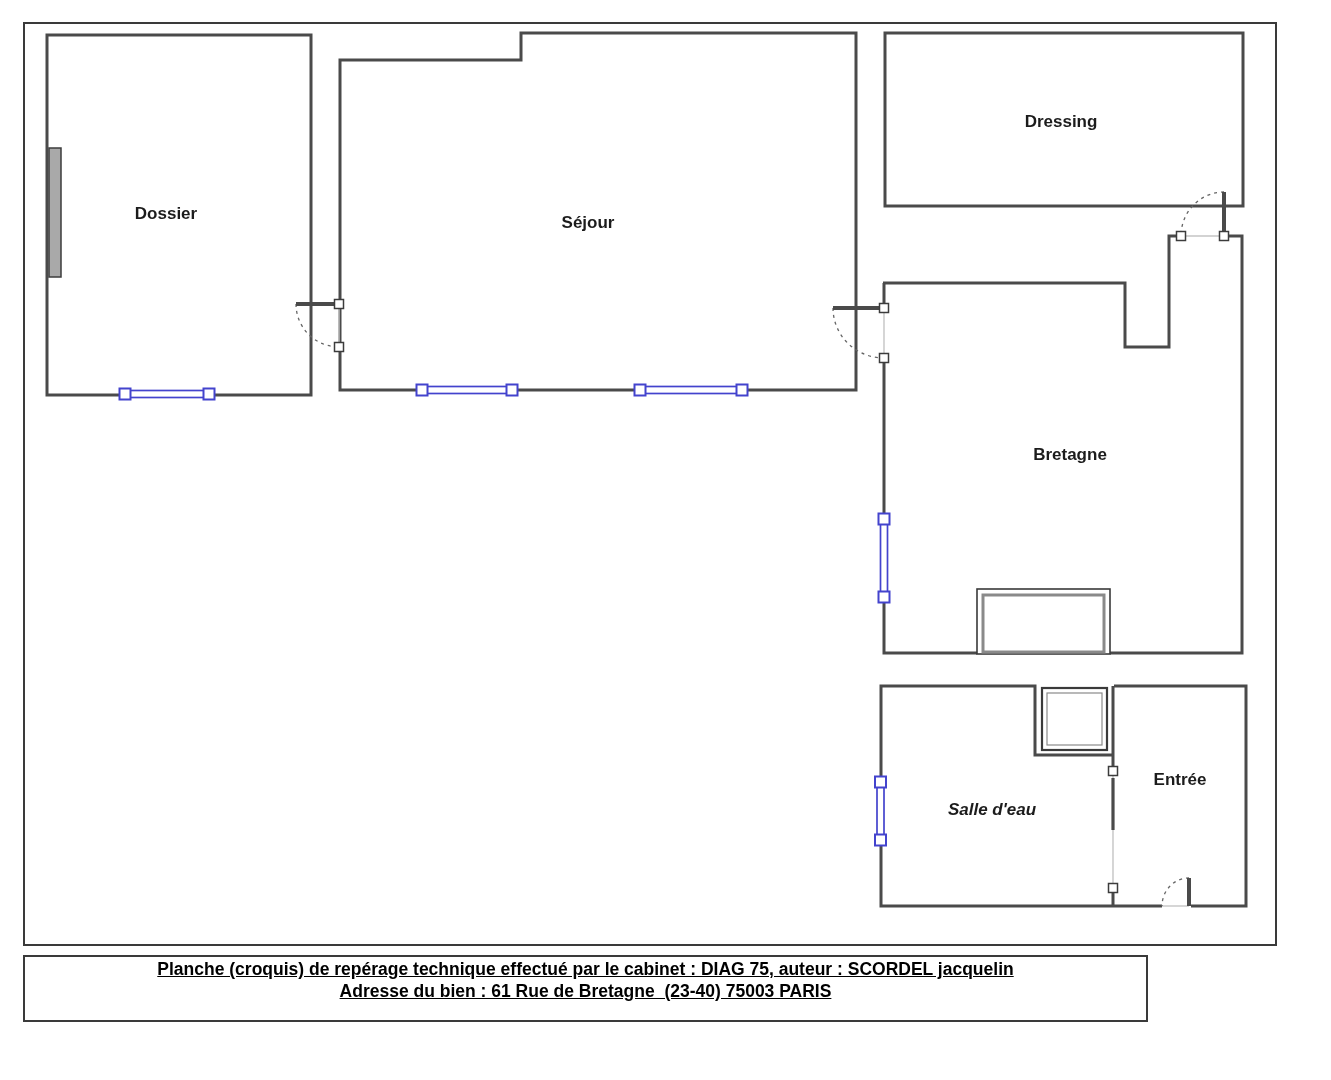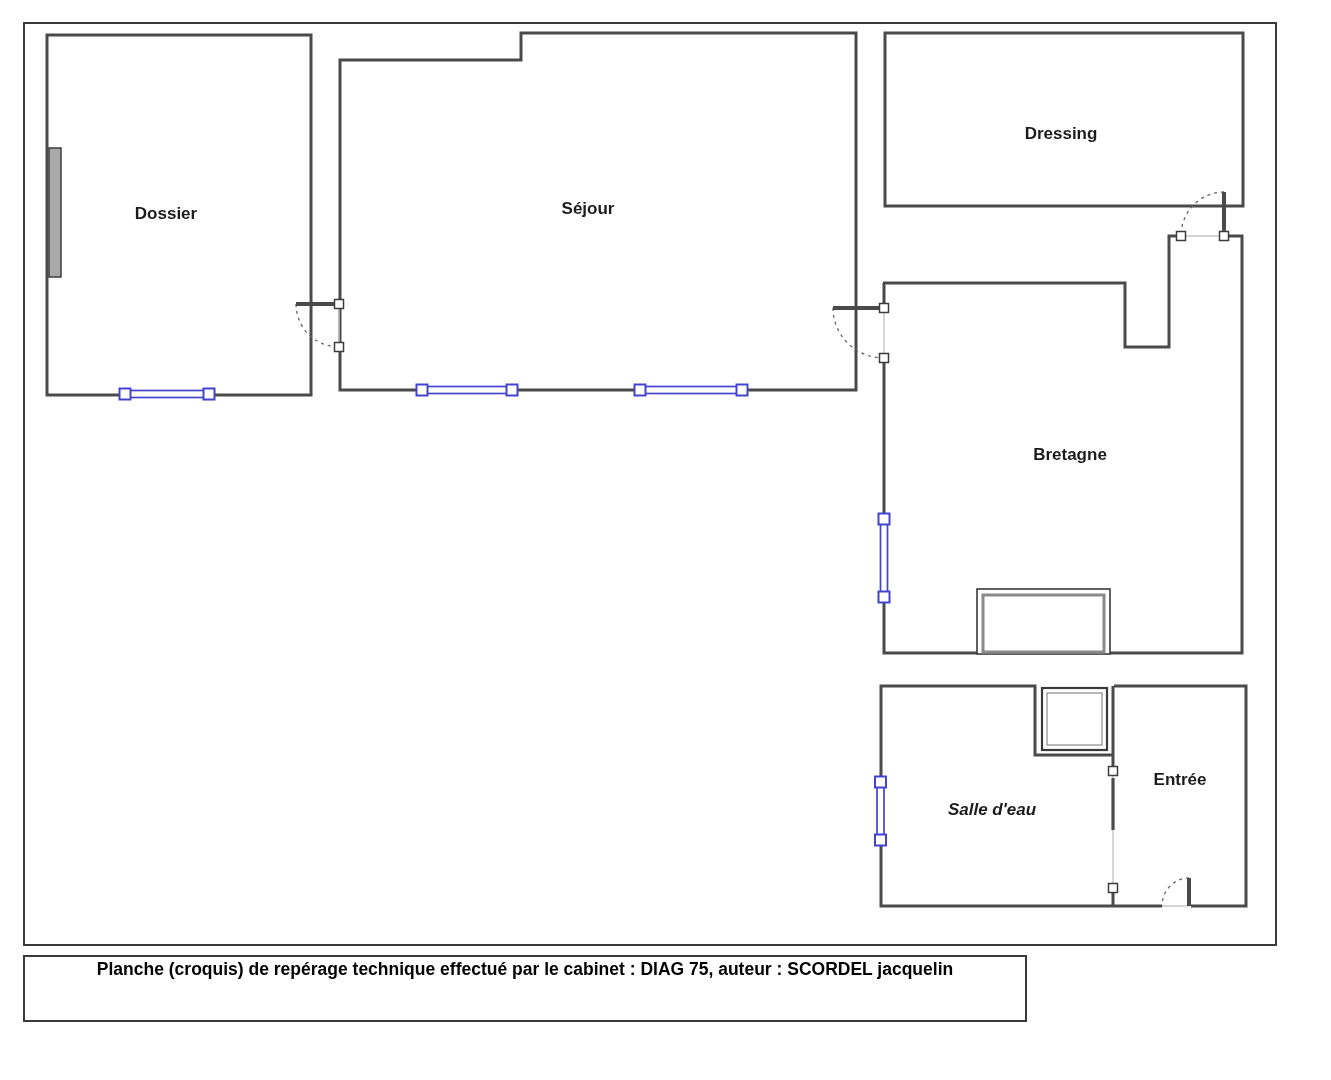--- a/index.html
+++ b/index.html
@@ -23,24 +23,24 @@
   .radiator{fill:var(--radiator_fill,#a9a9a9);stroke:#3c3c3c;stroke-width:1.5;}
   .shaft-outer{fill:#ffffff;stroke:var(--frame,#3a3a3a);stroke-width:1.6;}
   .shaft-inner{fill:none;stroke:var(--shaft_inner,#8a8a8a);stroke-width:3;}
   .shaft-outer2{fill:#ffffff;stroke:var(--frame,#3a3a3a);stroke-width:2.2;}
   .shaft-inner2{fill:none;stroke:var(--shaft_inner,#8a8a8a);stroke-width:1.2;}
   .room-label{
     position:absolute;transform:translate(-50%,-50%);
     font-weight:bold;font-size:17px;color:var(--label,#1c1c1c);white-space:nowrap;
   }
   .caption{
-    position:absolute;left:23px;top:955px;width:1004px;height:67px;
+    position:absolute;left:23px;top:955px;width:1125px;height:67px;
     border:2px solid var(--frame,#3a3a3a);box-sizing:border-box;
     text-align:center;font-weight:bold;font-size:17.5px;line-height:22px;
-    color:var(--caption_text,#000);padding-top:1px;
+    color:var(--caption_text,#000);padding-top:1px;text-decoration:underline;
   }
   .caption div{white-space:pre;}
 </style>
 </head>
 <body>
 
 <div class="stage">
 
   <div class="plan-frame"></div>
 
@@ -145,23 +145,24 @@
       <rect class="win-sq" x="878.5" y="591.5" width="11" height="11"></rect>
     </g>
     <g>
       <rect class="win-band" x="877" y="782" width="7" height="58"></rect>
       <rect class="win-sq" x="875" y="776.5" width="11" height="11"></rect>
       <rect class="win-sq" x="875" y="834.5" width="11" height="11"></rect>
     </g>
   </svg>
 
   <div class="room-label" style="left:166px;top:214px;">Dossier</div>
-  <div class="room-label" style="left:588px;top:209px;">Séjour</div>
-  <div class="room-label" style="left:1061px;top:134px;">Dressing</div>
+  <div class="room-label" style="left:588px;top:223px;">Séjour</div>
+  <div class="room-label" style="left:1061px;top:122px;">Dressing</div>
   <div class="room-label" style="left:1070px;top:455px;">Bretagne</div>
   <div class="room-label" style="left:992px;top:810px;font-style:italic;">Salle d'eau</div>
   <div class="room-label" style="left:1180px;top:780px;">Entrée</div>
 
   <div class="caption">
     <div>Planche (croquis) de repérage technique effectué par le cabinet : DIAG 75, auteur : SCORDEL jacquelin</div>
+    <div>Adresse du bien : 61 Rue de Bretagne  (23-40) 75003 PARIS</div>
   </div>
 
 </div>
 
 </body></html>

